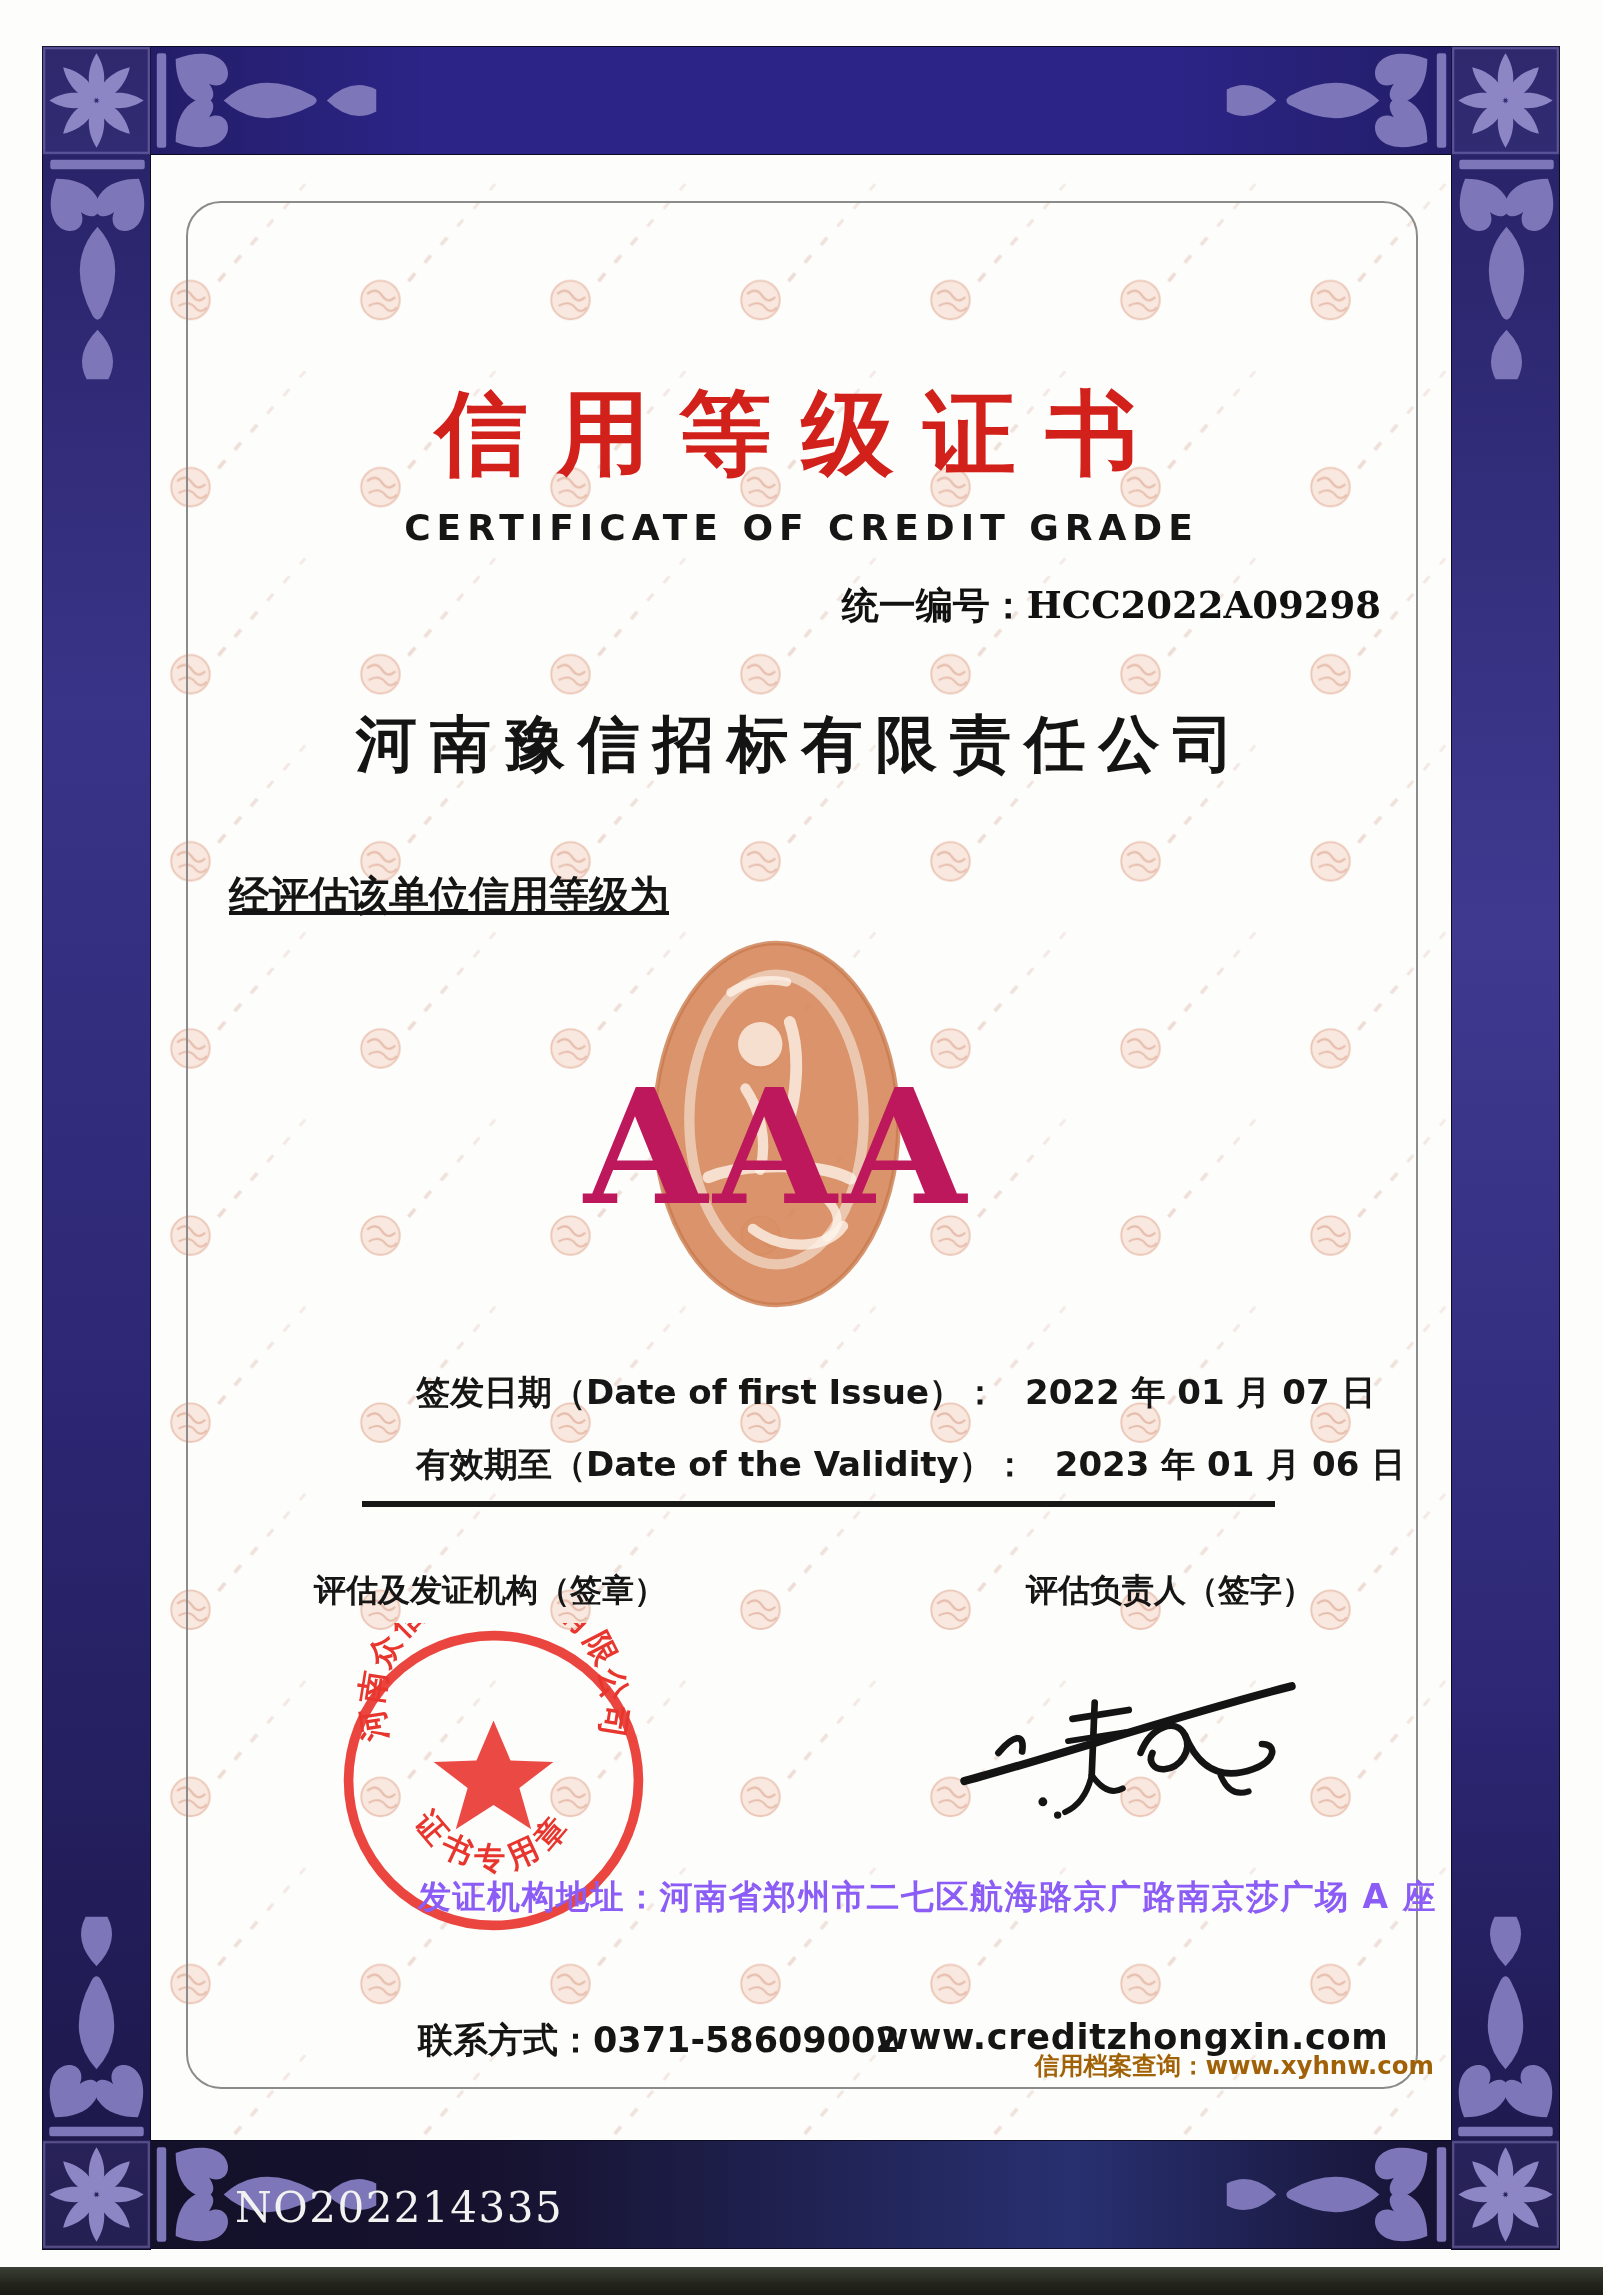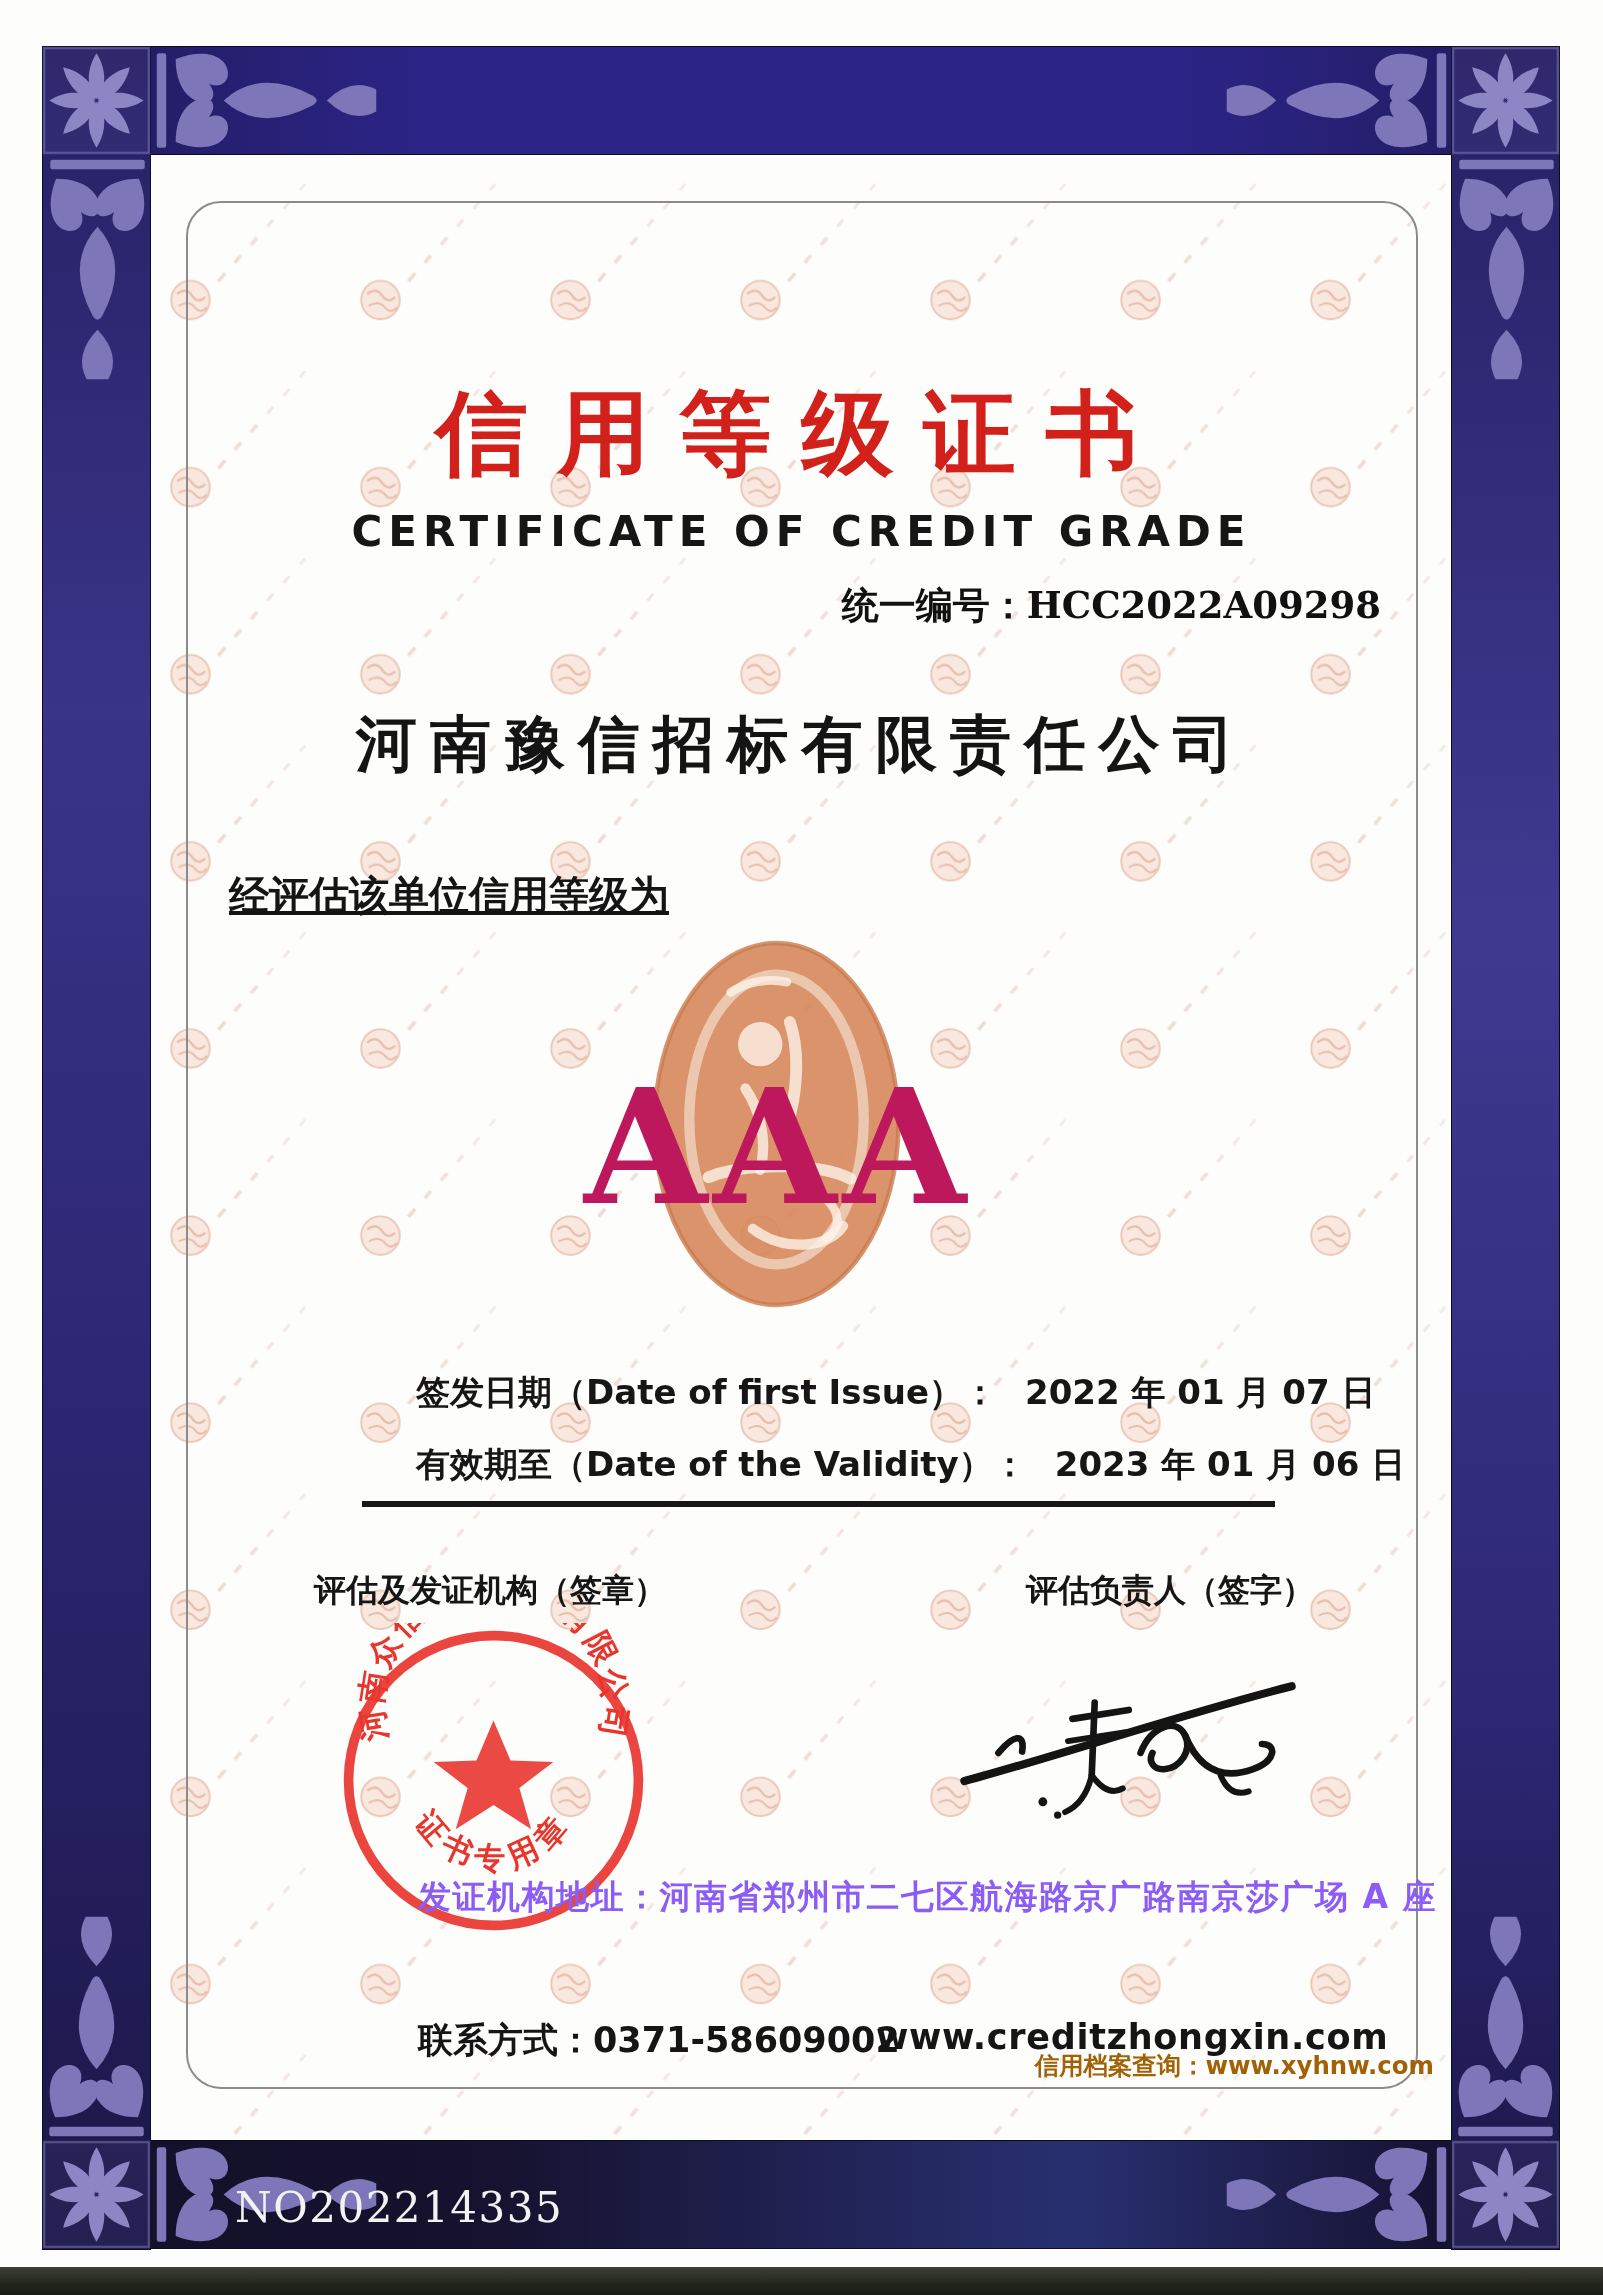--- a/index.html
+++ b/index.html
@@ -24,21 +24,21 @@
   .flipx{transform:scaleX(-1);}
   
   .inner-line{position:absolute;left:186px;top:201px;width:1228px;height:1884px;
     border:2.2px solid #8b8b8b;border-radius:35px;z-index:3;}
   .wm{position:absolute;left:152px;top:155px;width:1299px;height:1985px;z-index:2;}
   
   .content{position:absolute;left:0;top:0;width:100%;height:100%;z-index:4;color:#171717;}
   .title-cn{position:absolute;left:0;top:372px;width:1603px;text-align:center;
     font-size:92px;font-weight:bold;color:#d2201b;letter-spacing:30px;}
   .title-en{position:absolute;left:0;top:507px;width:1603px;text-align:center;
-    font-size:42px;font-weight:bold;letter-spacing:6px;color:#161616;}
+    font-size:36px;font-weight:bold;letter-spacing:6px;color:#161616;}
   .serial{position:absolute;top:581px;right:222px;font-family:"DejaVu Serif","Liberation Serif",serif;
     font-weight:bold;font-size:37px;color:#111;}
   .company{position:absolute;left:0;top:704px;width:1603px;text-align:center;
     font-size:61px;font-weight:bold;letter-spacing:13.3px;color:#141414;}
   .assess{position:absolute;left:229px;top:868px;font-size:40px;font-weight:bold;color:#151515;text-decoration:underline;}
   .seal-wrap{position:absolute;left:642px;top:933px;width:269px;height:382px;}
   .grade{position:absolute;left:584px;top:1068px;width:385px;text-align:center;line-height:1;
     font-family:"DejaVu Serif","Liberation Serif",serif;font-weight:bold;font-size:159px;
     color:#be185d;letter-spacing:6px;}
   .daterow{position:absolute;left:416px;font-size:34px;font-weight:bold;color:#161616;white-space:nowrap;}

